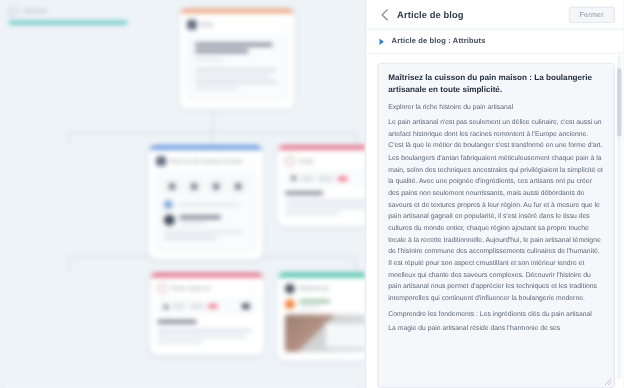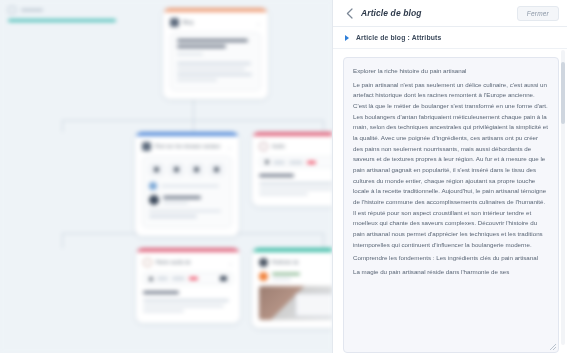--- a/index.html
+++ b/index.html
@@ -107,21 +107,20 @@
     width: 235px; height: 353px;
     background: #ffffff;
     border-left: 1px solid #e3e8ee;
     display: flex; flex-direction: column;
   }
   .panel-header {
     height: 27px; flex: 0 0 27px;
     display: flex; align-items: center;
     padding: 0 8px 0 10px;
     border-bottom: 1px solid #e9edf2;
-    font-style: italic;
   }
   .back-icon {
     width: 12px; height: 12px; flex: 0 0 auto;
     display:flex; align-items:center; justify-content:center;
     color: #7b8796; cursor: pointer;
   }
   .back-icon svg { display:block; }
   .panel-title {
     font-size: 8.5px; font-weight: bold; color: #2e3a4b;
     margin-left: 6px; letter-spacing: .1px;
@@ -357,20 +356,21 @@
       <div class="close-btn">Fermer</div>
     </div>
 
     <div class="breadcrumb-row">
       <div class="caret"></div>
       <div class="breadcrumb-text">Article de blog : Attributs</div>
     </div>
 
     <div class="panel-body">
       <div class="text-box">
+        <div class="doc-title">Maîtrisez la cuisson du pain maison : La boulangerie artisanale en toute simplicité.</div>
         <div class="doc-p">Explorer la riche histoire du pain artisanal</div>
         <div class="doc-p">Le pain artisanal n'est pas seulement un délice culinaire, c'est aussi un artefact historique dont les racines remontent à l'Europe ancienne. C'est là que le métier de boulanger s'est transformé en une forme d'art. Les boulangers d'antan fabriquaient méticuleusement chaque pain à la main, selon des techniques ancestrales qui privilégiaient la simplicité et la qualité. Avec une poignée d'ingrédients, ces artisans ont pu créer des pains non seulement nourrissants, mais aussi débordants de saveurs et de textures propres à leur région. Au fur et à mesure que le pain artisanal gagnait en popularité, il s'est inséré dans le tissu des cultures du monde entier, chaque région ajoutant sa propre touche locale à la recette traditionnelle. Aujourd'hui, le pain artisanal témoigne de l'histoire commune des accomplissements culinaires de l'humanité. Il est réputé pour son aspect croustillant et son intérieur tendre et moelleux qui chante des saveurs complexes. Découvrir l'histoire du pain artisanal nous permet d'apprécier les techniques et les traditions intemporelles qui continuent d'influencer la boulangerie moderne.</div>
         <div class="doc-p">Comprendre les fondements : Les ingrédients clés du pain artisanal</div>
         <div class="doc-p">La magie du pain artisanal réside dans l'harmonie de ses</div>
         <div class="resize-handle"></div>
       </div>
     </div>
 
     <div class="panel-scrollbar">
       <div class="panel-thumb"></div>

